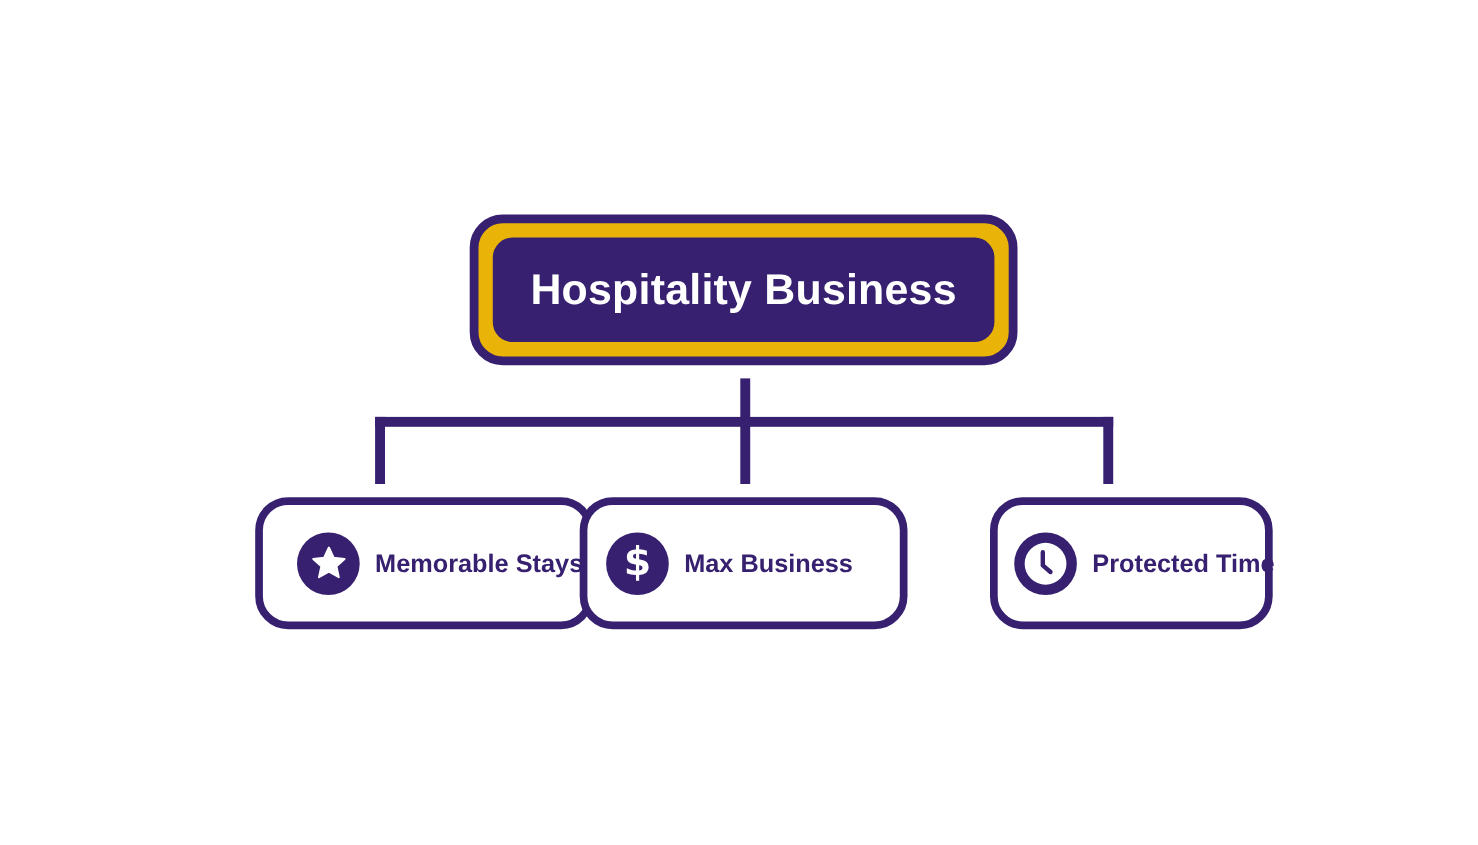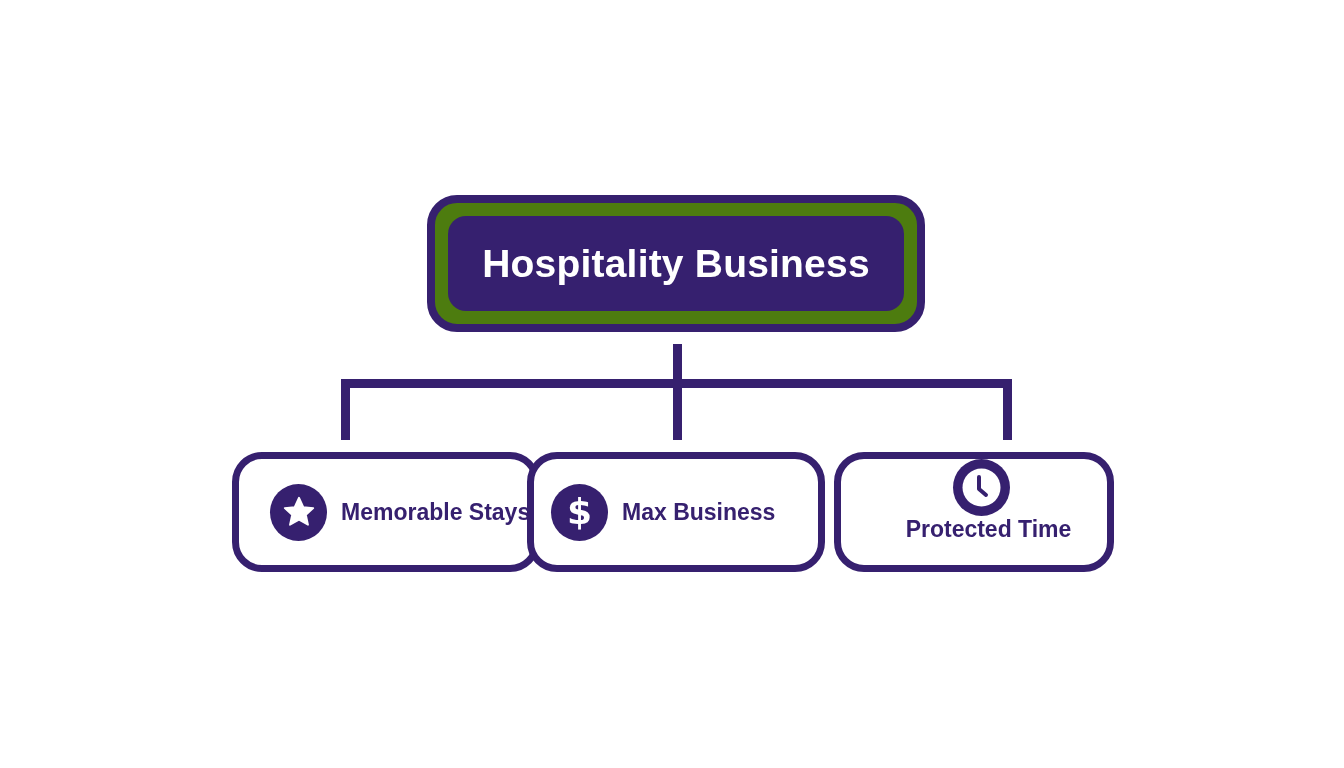--- a/index.html
+++ b/index.html
@@ -4,21 +4,21 @@
 <style>
   html, body { margin: 0; padding: 0; }
   body {
     width: 1344px; height: 768px; background: #ffffff;
     position: relative; overflow: hidden;
     font-family: "Liberation Sans", "DejaVu Sans", sans-serif;
   }
   .root-outer {
     position: absolute; left: 427px; top: 195px; width: 498px; height: 137px;
     box-sizing: border-box; border: 8px solid #36206f; border-radius: 30px;
-    background: #4d7c0f;
+    background: #eab308;
   }
   .root-inner {
     position: absolute; left: 13px; top: 13px; right: 13px; bottom: 13px;
     background: #36206f; border-radius: 18px;
     display: flex; align-items: center; justify-content: center;
   }
   .root-title {
     color: #ffffff; font-weight: bold; font-size: 39px; letter-spacing: 0.2px;
   }
   .line { position: absolute; background: #36206f; }
@@ -59,21 +59,21 @@
   <span class="child-label">Memorable Stays</span>
 </div>
 
 <div class="child" style="left:527px; width:298px; padding-left:17px;">
   <div class="icon-circle">
     <span style="color:#fff; font-weight:bold; font-size:36px; line-height:1; font-family:'DejaVu Sans', sans-serif;">$</span>
   </div>
   <span class="child-label">Max Business</span>
 </div>
 
-<div class="child" style="left:834px; width:280px; padding-left:15px;flex-direction:column;">
+<div class="child" style="left:900px; width:257px; padding-left:15px;">
   <div class="icon-circle">
     <svg width="57" height="57" viewBox="0 0 57 57">
       <circle cx="28.5" cy="28.5" r="19" fill="#ffffff"></circle>
       <path d="M26 18 V30 L33 36" fill="none" stroke="#36206f" stroke-width="4" stroke-linecap="round" stroke-linejoin="round"></path>
     </svg>
   </div>
   <span class="child-label">Protected Time</span>
 </div>
 
 </body></html>

